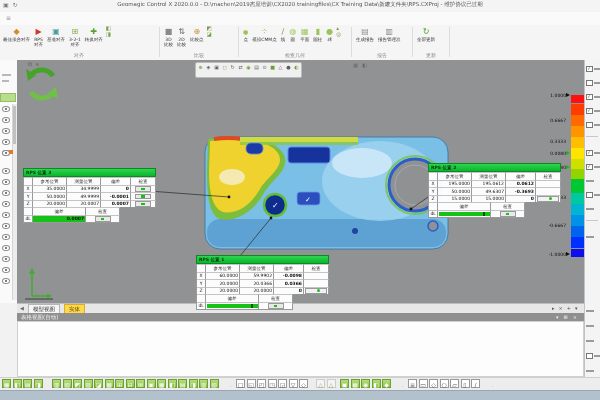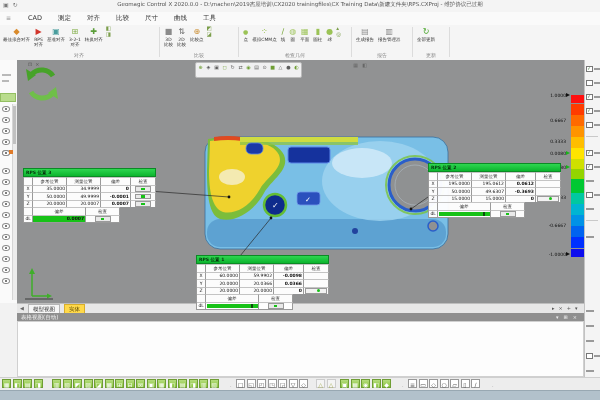--- a/index.html
+++ b/index.html
@@ -94,29 +94,20 @@
 
   <div id="titlebar" class="abs"></div>
   <div id="qa" class="abs">
       <span>▣</span>
       <span>↻</span>
     </div>
   <div id="title" class="abs">Geomagic Control X 2020.0.0 - D:\machen\2019杰屋培训\CX2020 trainingfiles\CX Training Data\新建文件夹\RPS.CXProj - 维护协议已过期</div>
 
   <div id="menubar" class="abs"></div>
   <div id="menuicon" class="abs">≡</div>
-  <div id="menuitems" class="abs">
-      <span class="menu-item">CAD</span>
-      <span class="menu-item">测定</span>
-      <span class="menu-item">对齐</span>
-      <span class="menu-item">比较</span>
-      <span class="menu-item">尺寸</span>
-      <span class="menu-item">曲线</span>
-      <span class="menu-item">工具</span>
-    </div>
 
   <div id="ribbon" class="abs">
     <div class="rgroup" style="left:0;width:158px">
       <div class="rbtns">
         <div class="rbtn">
             <span class="ric" style="color:#d98a2b">◆</span>
             <span class="rlbl">最佳拟合对齐</span>
           </div>
         <div class="rbtn">
             <span class="ric" style="color:#d2352b">▶</span>

